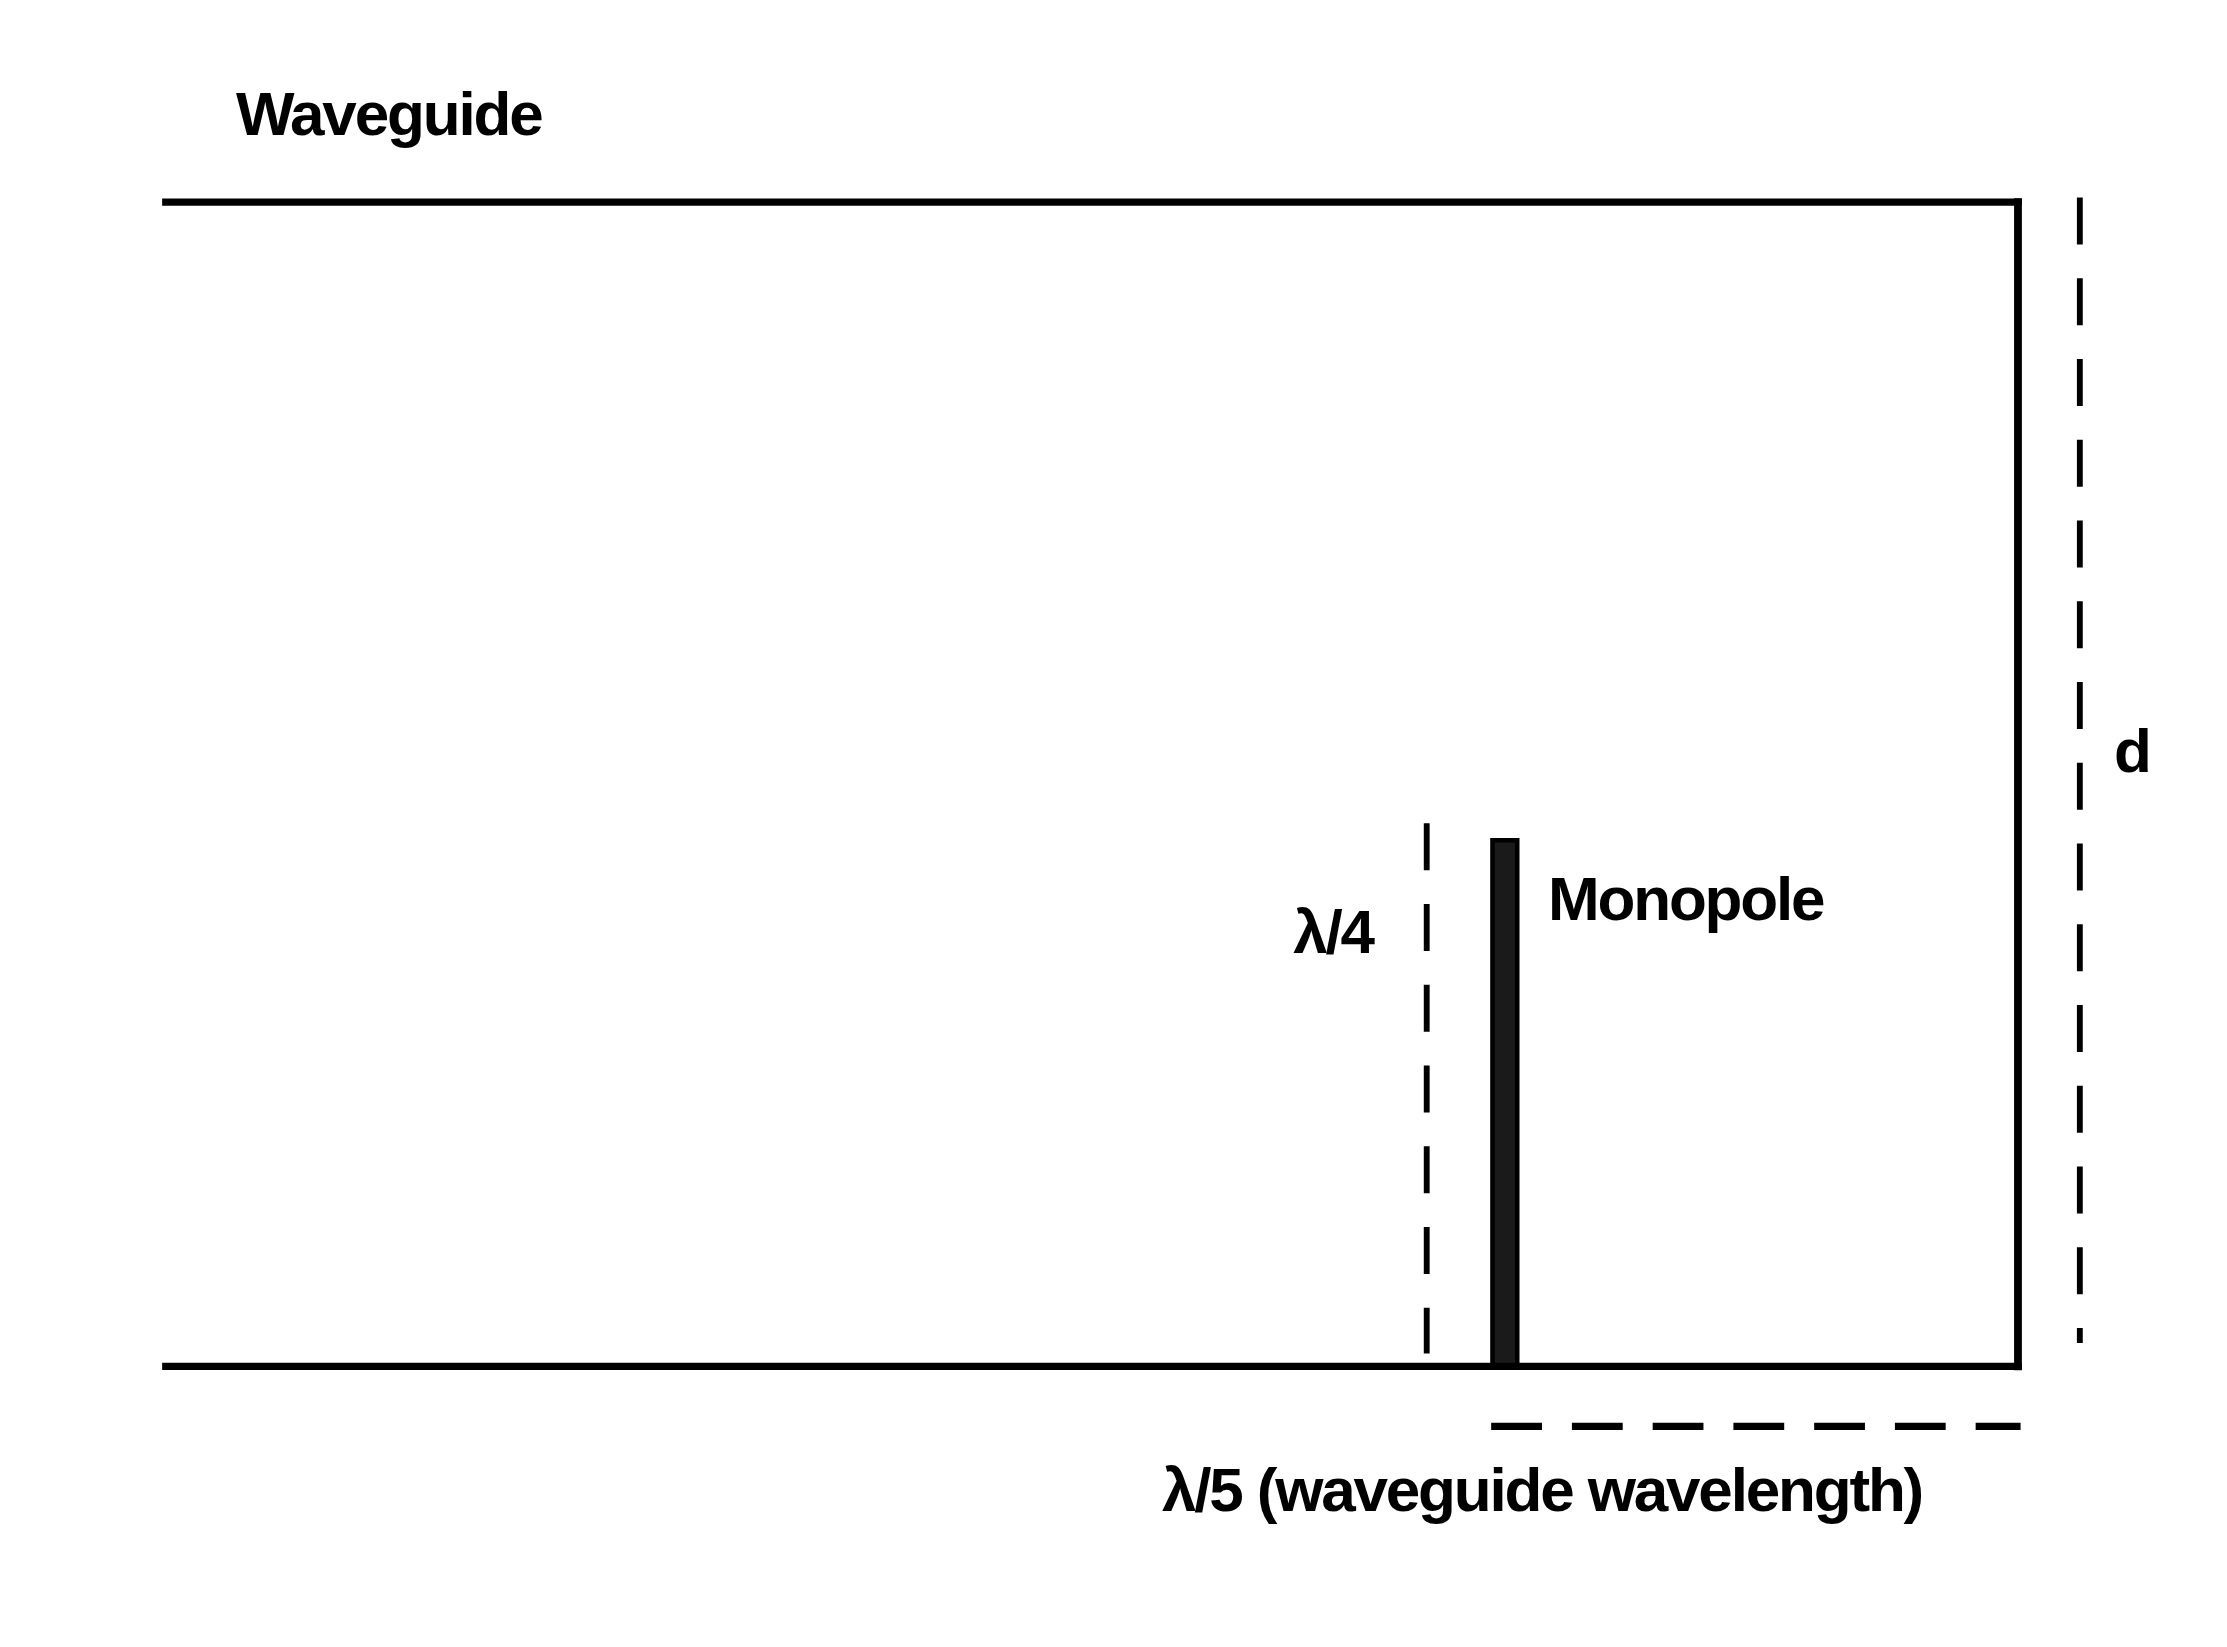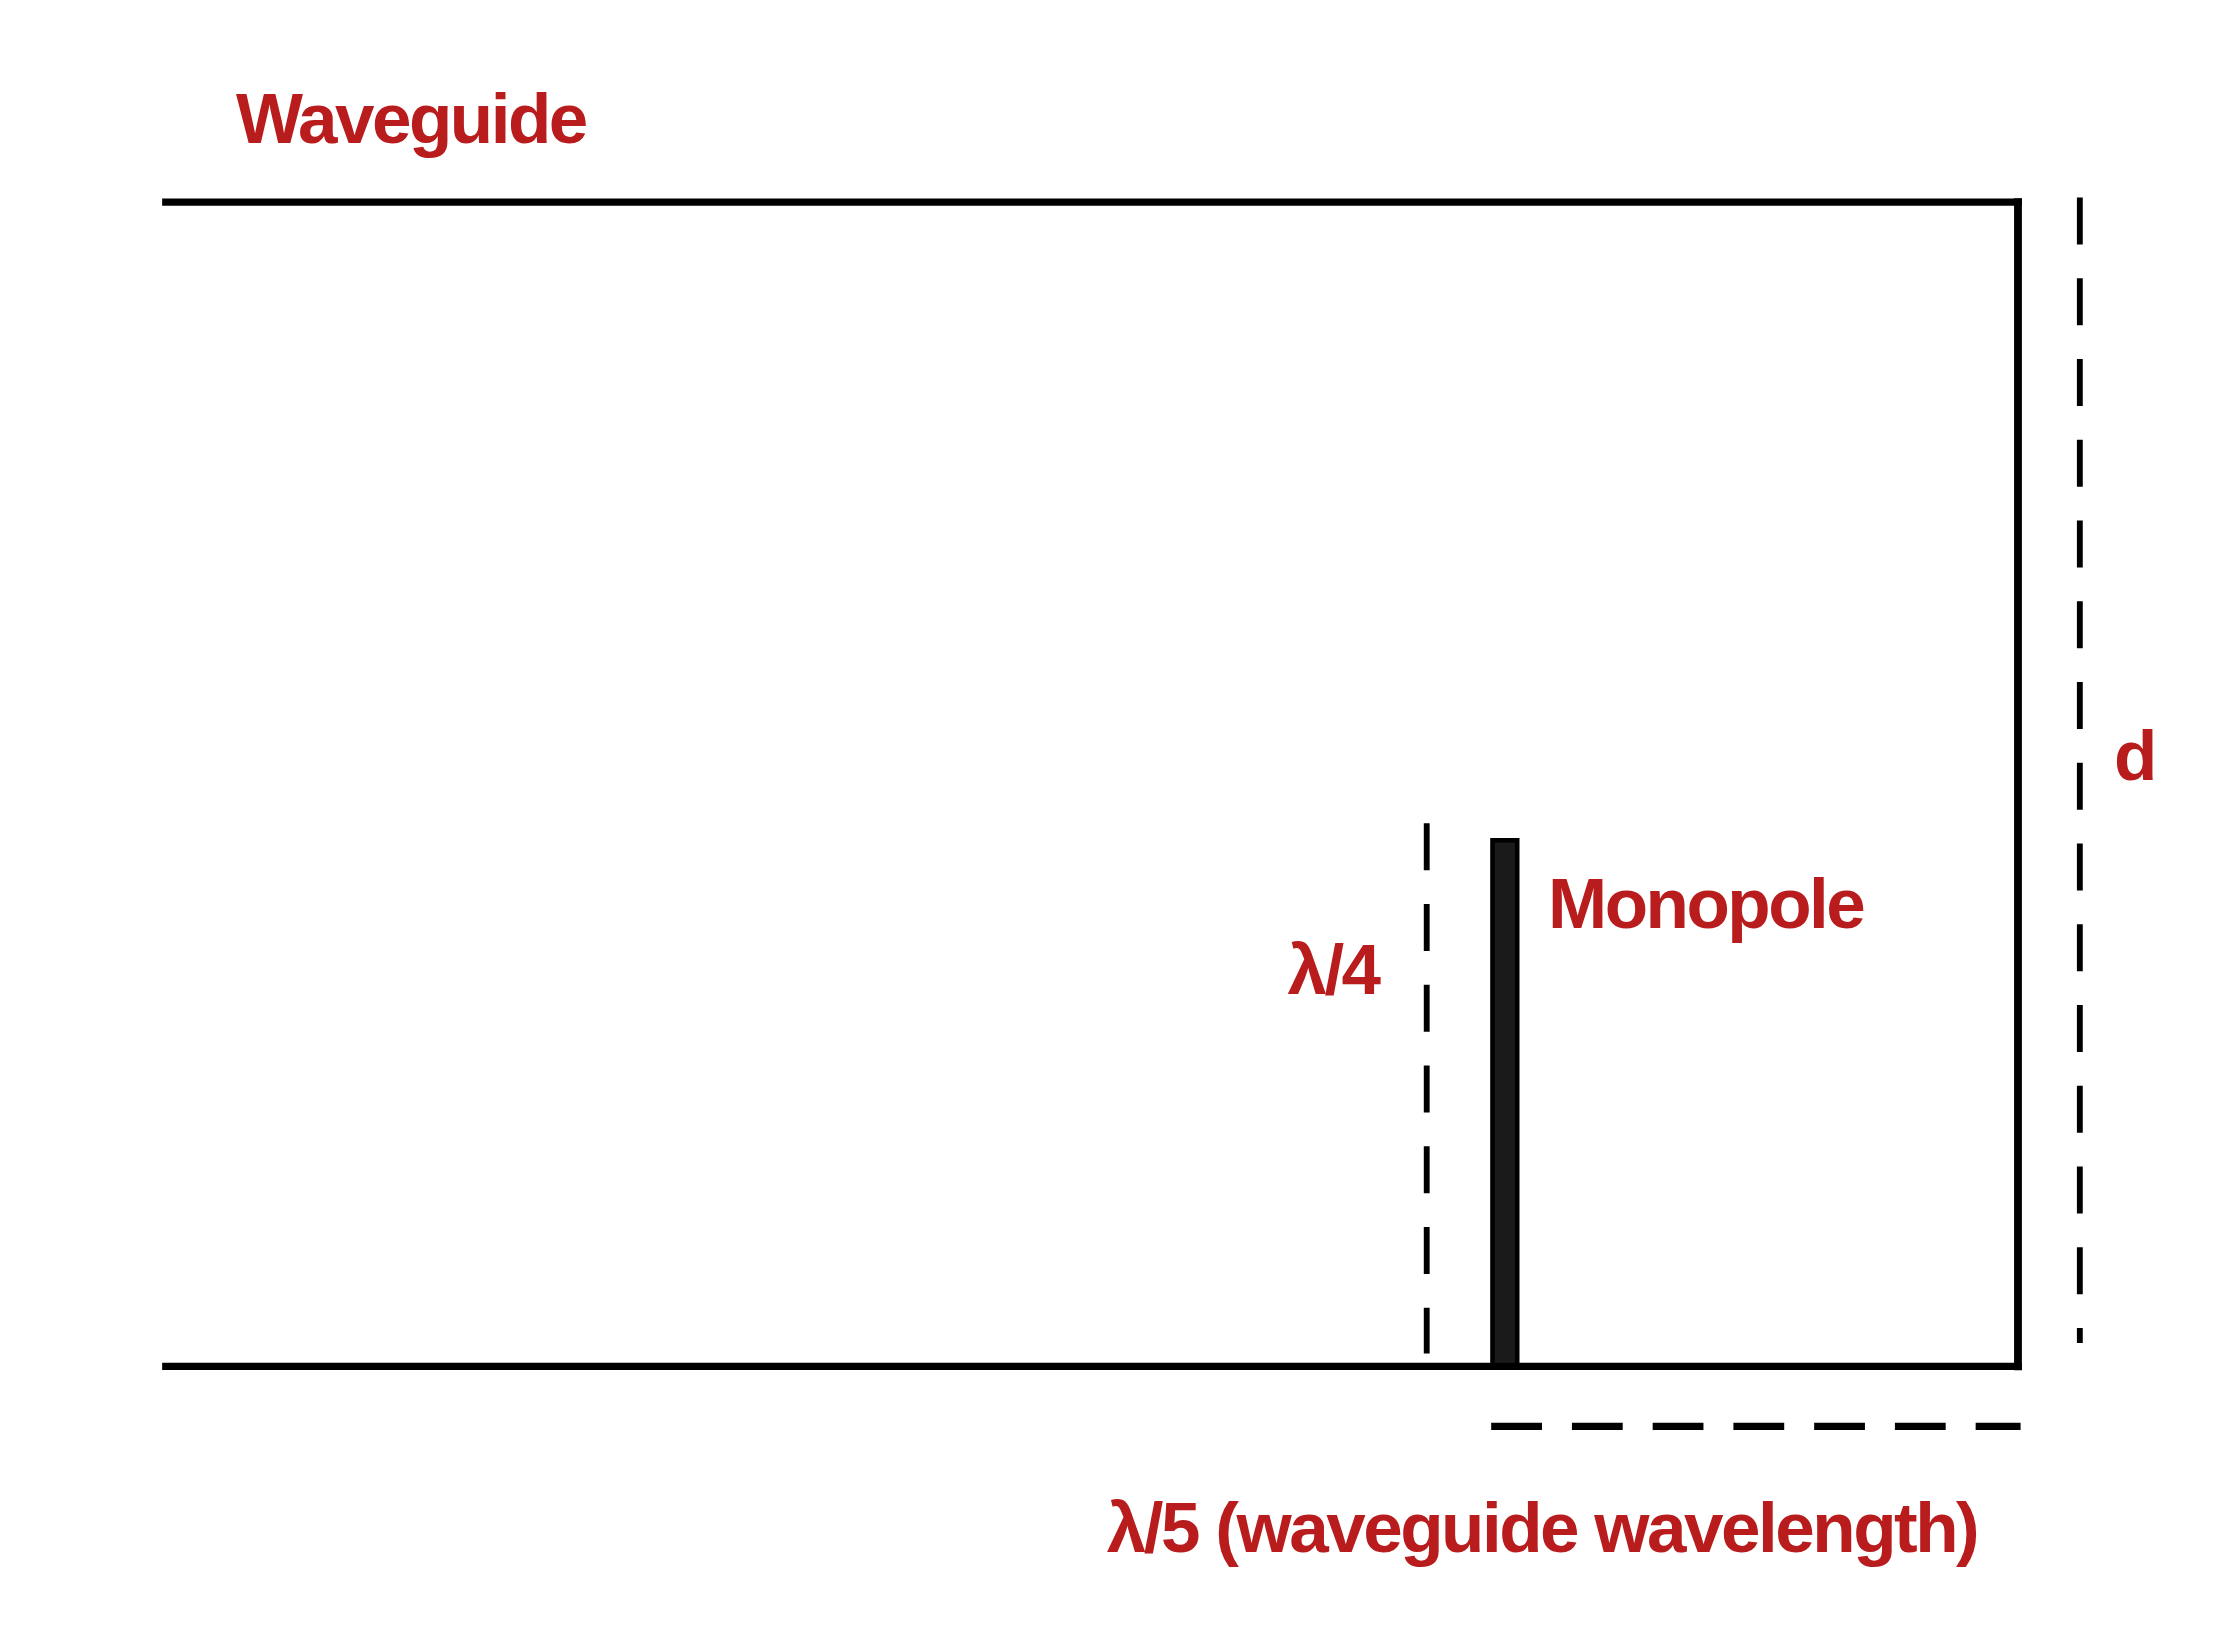--- a/index.html
+++ b/index.html
@@ -18,31 +18,30 @@
   .diagram-svg {
     position: absolute;
     left: 0;
     top: 0;
     width: 2227px;
     height: 1648px;
     display: block;
   }
   .label {
     position: absolute;
-    color: #b91c1c;
+    color: #000000;
     font-weight: 700;
-    font-size: 71px;
+    font-size: 62px;
     line-height: 1;
     letter-spacing: -0.035em;
     white-space: nowrap;
     user-select: none;
   }
   .label.centered {
     transform: translateX(-50%);
-    margin-top: 33px;
   }
 </style>
 </head>
 <body>
 
 <div class="canvas">
 
   <svg class="diagram-svg" viewBox="0 0 3420 2530" xmlns="http://www.w3.org/2000/svg">
 
     <line x1="249" y1="310" x2="3105" y2="310" stroke="#000000" stroke-width="11"></line>

